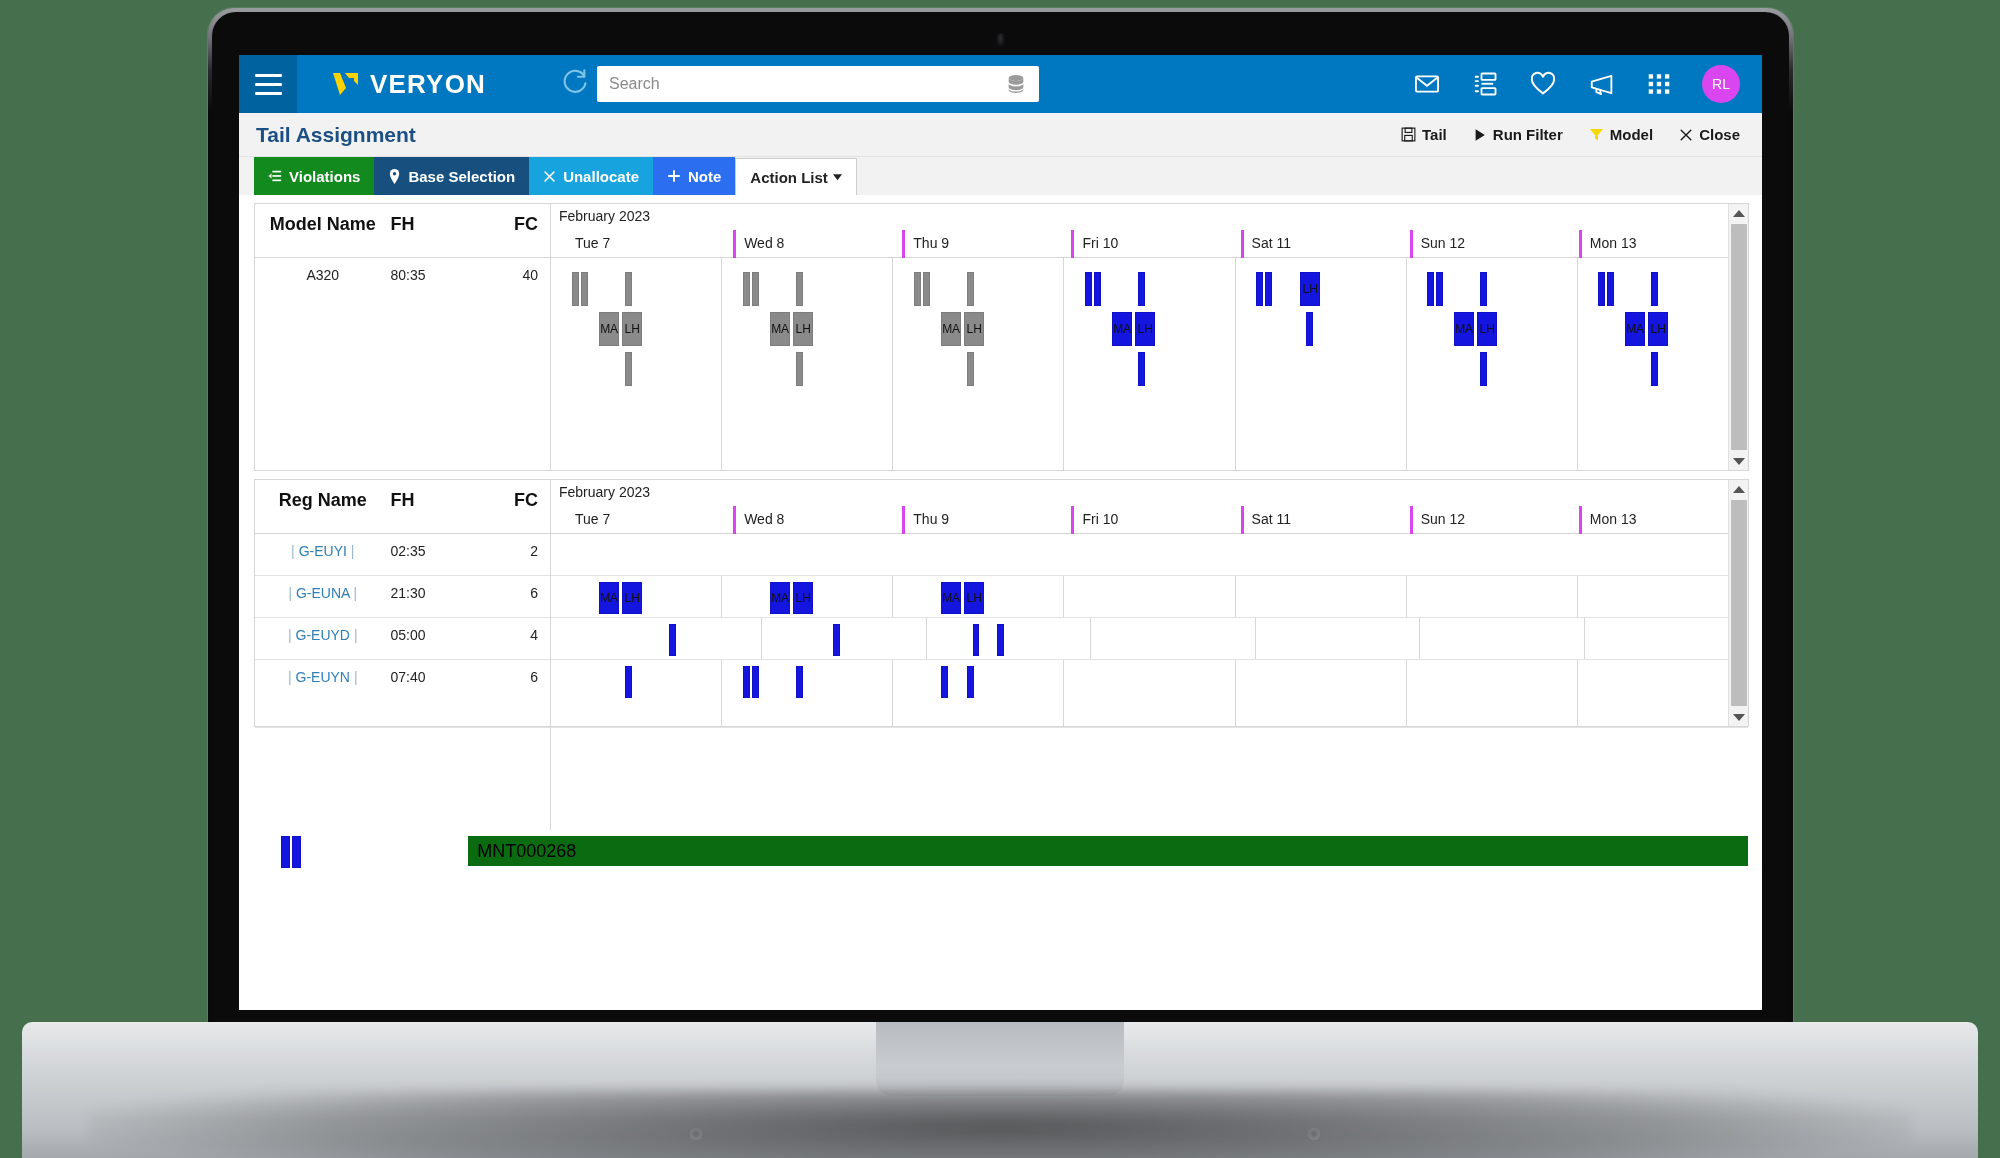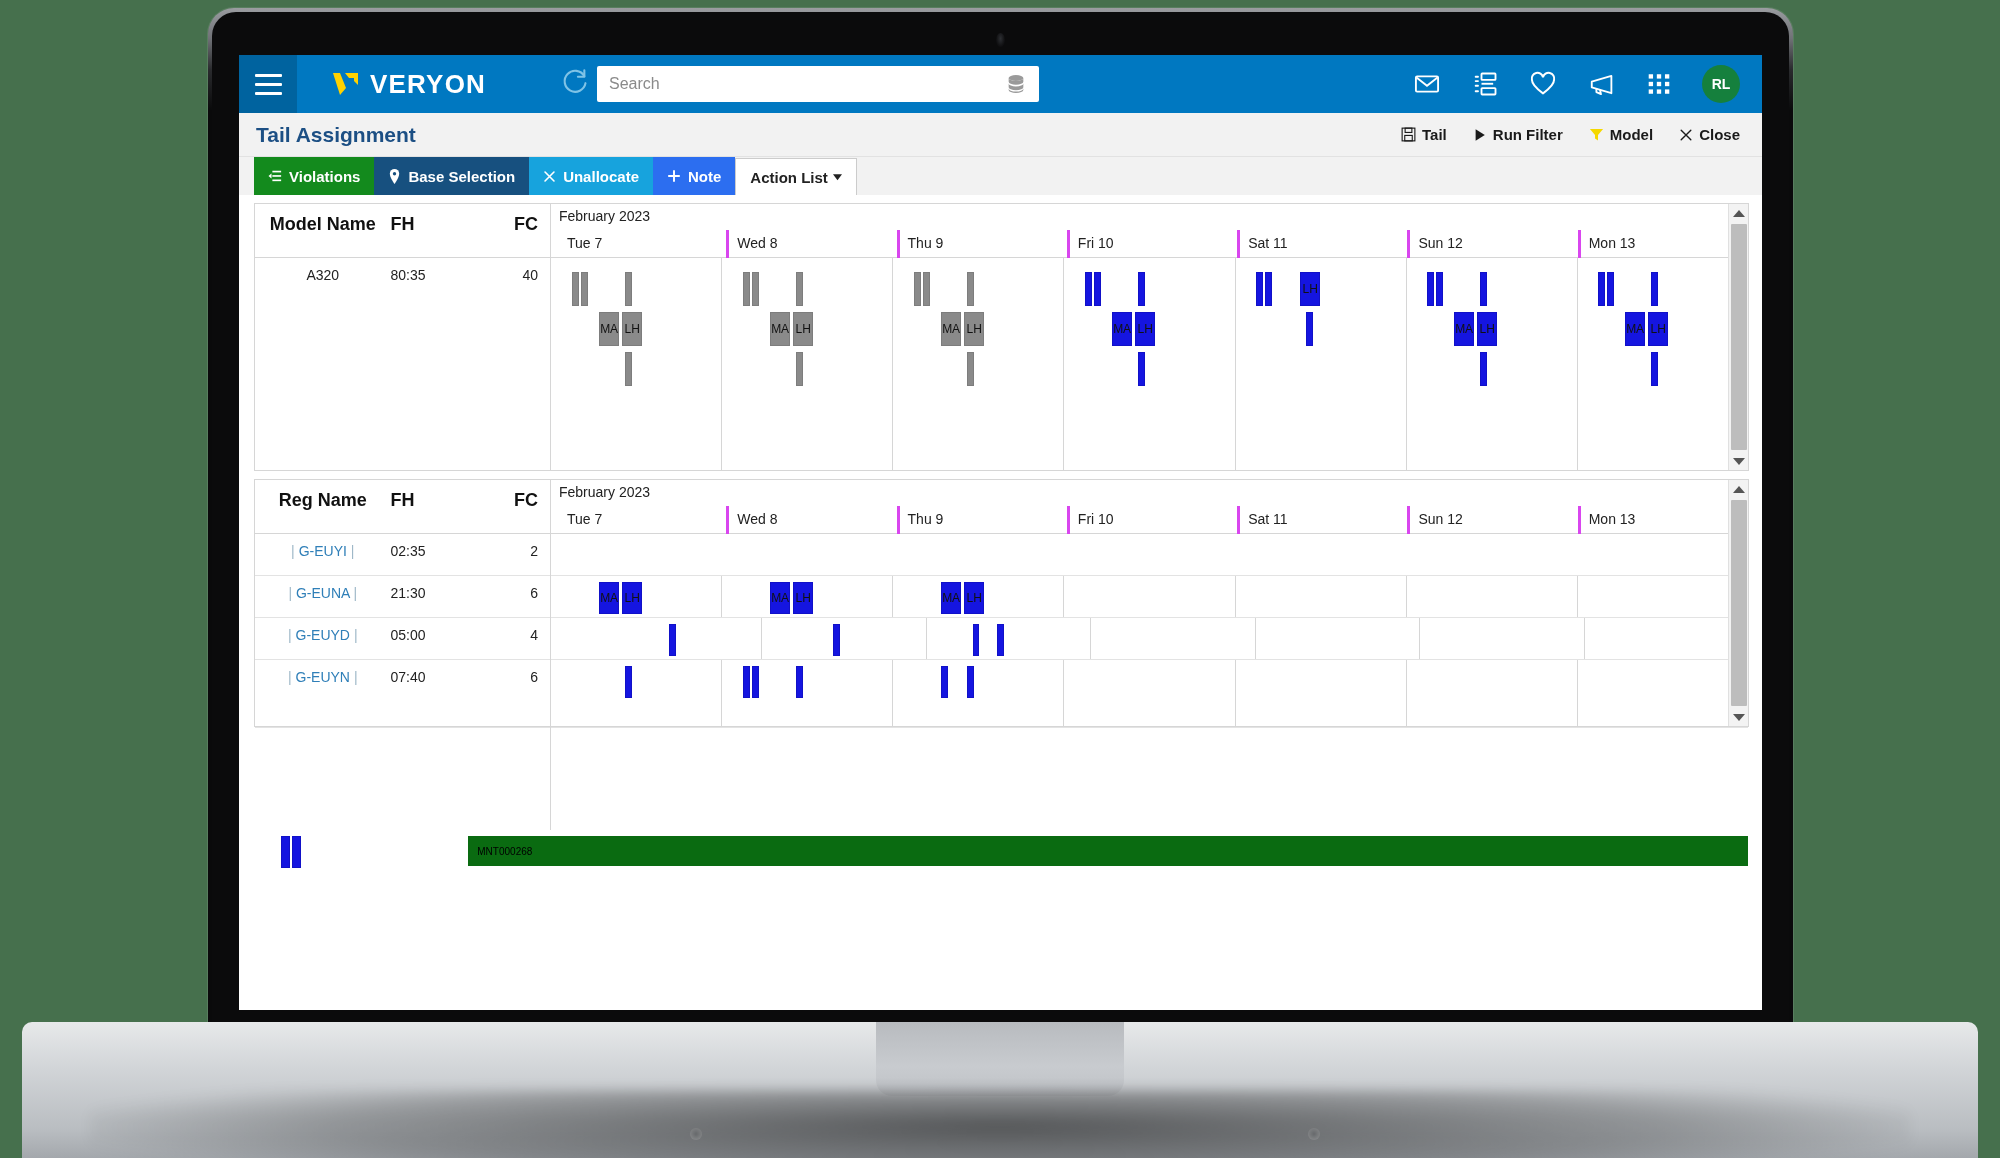--- a/index.html
+++ b/index.html
@@ -74,22 +74,22 @@
     width: 442px; height: 36px; border: none; border-radius: 2px;
     padding: 0 46px 0 12px; font-size: 16px; color:#333;
     font-family: "Liberation Sans", sans-serif; background:#fff;
   }
   .searchbox::placeholder { color:#8a8a8a; }
   .db-icon { position:absolute; right: 12px; top: 7px; width: 22px; height: 22px; cursor:pointer; }
 
   .top-actions { margin-left: auto; display:flex; align-items:center; gap: 28px; padding-right: 22px; }
   .top-actions .ic { width: 30px; height: 30px; cursor:pointer; display:flex; align-items:center; justify-content:center;}
   .avatar {
-    width: 38px; height: 38px; border-radius: 50%; background:#15803d; color:#fff;
-    display:flex; align-items:center; justify-content:center; font-size:14px; font-weight:700; cursor:pointer;
+    width: 38px; height: 38px; border-radius: 50%; background:#d946ef; color:#fff;
+    display:flex; align-items:center; justify-content:center; font-size:14px; font-weight:400; cursor:pointer;
   }
 
   
   .pagehdr {
     position:absolute; left:0; top:58px; width:1523px; height:44px;
     background:#f2f2f2; display:flex; align-items:center;
     border-bottom: 1px solid #e2e2e2;
   }
   .pagetitle { color:#1c4f84; font-size: 21px; font-weight:700; margin-left: 17px; }
   .hdr-actions { margin-left:auto; display:flex; align-items:center; gap:26px; padding-right:22px; }
@@ -127,21 +127,21 @@
 
   .hdrrow { display:flex; height:54px; border-bottom:1px solid #d6d6d6; }
   .fixedcols { width:296px; flex:0 0 296px; display:flex; border-right:1px solid #d6d6d6; }
   .fc-cell { display:flex; align-items:flex-start; padding-top:10px; font-size:18px; font-weight:700; color:#111; }
   .fc-name { width:136px; justify-content:center; }
   .fc-fh   { width:84px;  justify-content:flex-start; }
   .fc-fc   { width:76px;  justify-content:flex-end; padding-right:12px; }
 
   .timehdr { flex:1; position:relative; }
   .month { position:absolute; left:8px; top:4px; font-size:14px; color:#222; }
-  .daysrow { position:absolute; left:8px; top:26px; right:0; height:28px; display:flex; }
+  .daysrow { position:absolute; left:16px; top:26px; right:0; height:28px; display:flex;justify-content:flex-end; }
   .daycell { flex:1; border-left:3px solid #d946ef; padding:5px 0 0 8px; font-size:14px; color:#222; }
   .daycell:first-child { border-left:none; }
 
   .bodyarea { position:relative; }
   .datarow { display:flex; border-bottom:1px solid #e3e3e3; }
   .datarow.norule { border-bottom:none; }
   .dr-fixed { width:296px; flex:0 0 296px; display:flex; border-right:1px solid #d6d6d6; }
   .dcell { font-size:14px; color:#222; padding-top:9px; }
   .d-name { width:136px; text-align:center; }
   .d-fh   { width:84px; }
@@ -151,21 +151,21 @@
 
   .lanes { flex:1; position:relative; }
   .lanegrid { position:absolute; inset:0; display:flex; }
   .lanecol { flex:1; border-left:1px solid #d6d6d6; }
   .lanecol:first-child { border-left:none; }
 
   .bar { position:absolute; border:1px solid #8a8a8a; font-size:12px; color:#111;
     display:flex; align-items:center; justify-content:center; overflow:hidden; cursor:pointer; }
   .bar.gray { background:#8a8a8a; border-color:#7d7d7d; }
   .bar.blue { background:#1515e0; border-color:#1111c8; }
-  .bar.green{ background:#0a6b11; border-color:#0a6b11; color:#000; justify-content:flex-start; padding-left:8px; font-size:10px;}
+  .bar.green{ background:#0a6b11; border-color:#0a6b11; color:#000; justify-content:flex-start; padding-left:8px; font-size:18px;}
   .bar.thin { font-size:0; }
 </style>
 </head>
 <body>
 
 <div id="laptop">
   <div class="lid"></div>
   <div class="lid-inner"></div>
   <div class="camera"></div>
 

